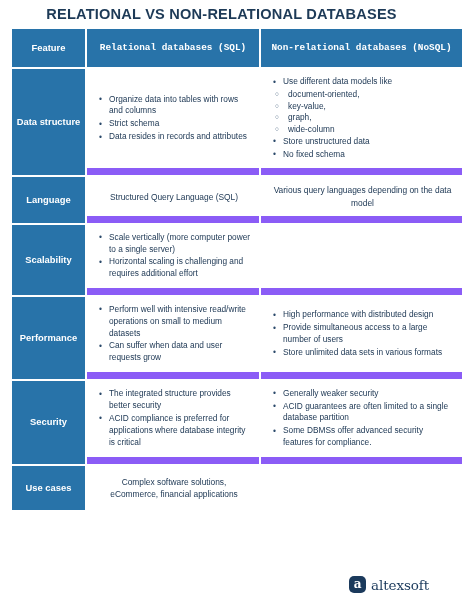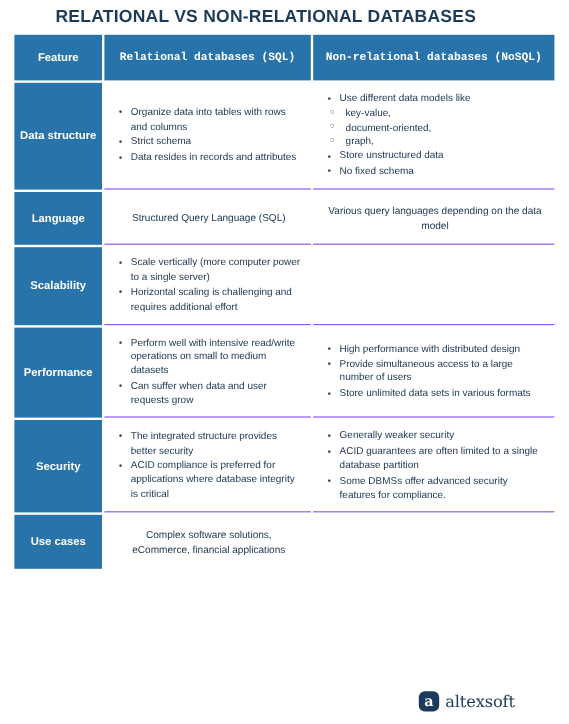--- a/index.html
+++ b/index.html
@@ -81,21 +81,21 @@
     line-height: 1.3;
     font-family: Liberation Mono, monospace;
   }
   .head .col-feature {
     font-size: 9.4px;
   }
   .head .row { height: 38px; }
 
   .body-cell {
     background: #ffffff;
-    border-bottom: 1px solid #8b5cf6;
+    border-bottom: 7px solid #8b5cf6;
     padding: 7px 8px 7px 10px;
     font-size: 8.3px;
     line-height: 1.42;
     color: #203a56;
     display: flex;
     flex-direction: column;
     justify-content: center;
     box-sizing: border-box;
   }
   .row.last .body-cell { border-bottom: none; }
@@ -202,23 +202,24 @@
           <li>Organize data into tables with rows and columns</li>
           <li>Strict schema</li>
           <li>Data resides in records and attributes</li>
         </ul>
       </div>
       <div class="col-nosql body-cell">
         <ul class="bullets">
           <li>Use different data models like</li>
         </ul>
         <ul class="subbullets">
+          <li>document-oriented,</li>
           <li>key-value,</li>
-          <li>document-oriented,</li>
           <li>graph,</li>
+          <li>wide-column</li>
         </ul>
         <ul class="bullets">
           <li>Store unstructured data</li>
           <li>No fixed schema</li>
         </ul>
       </div>
     </div>
 
     <div class="row">
       <div class="col-feature">Language</div>

